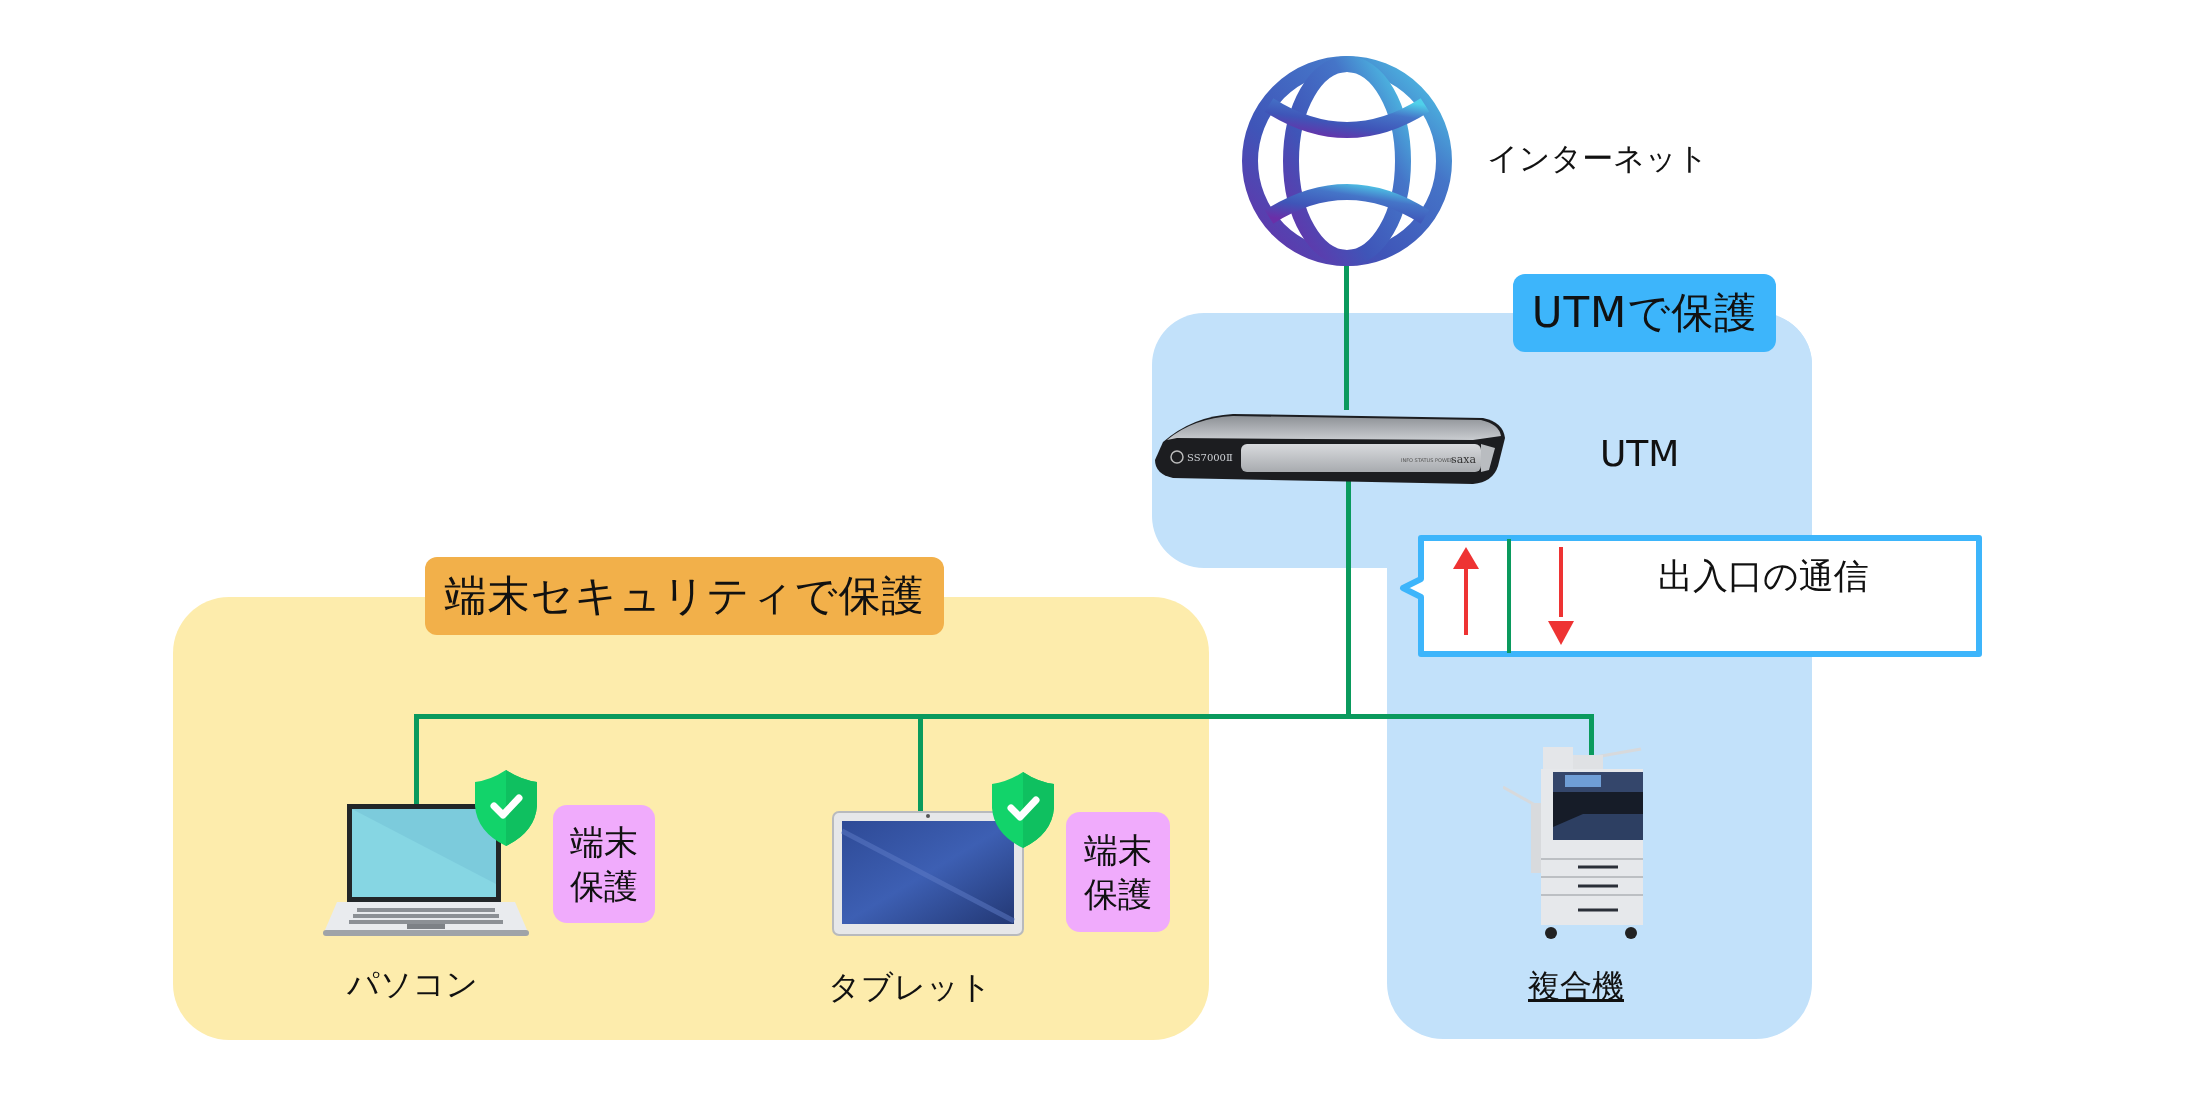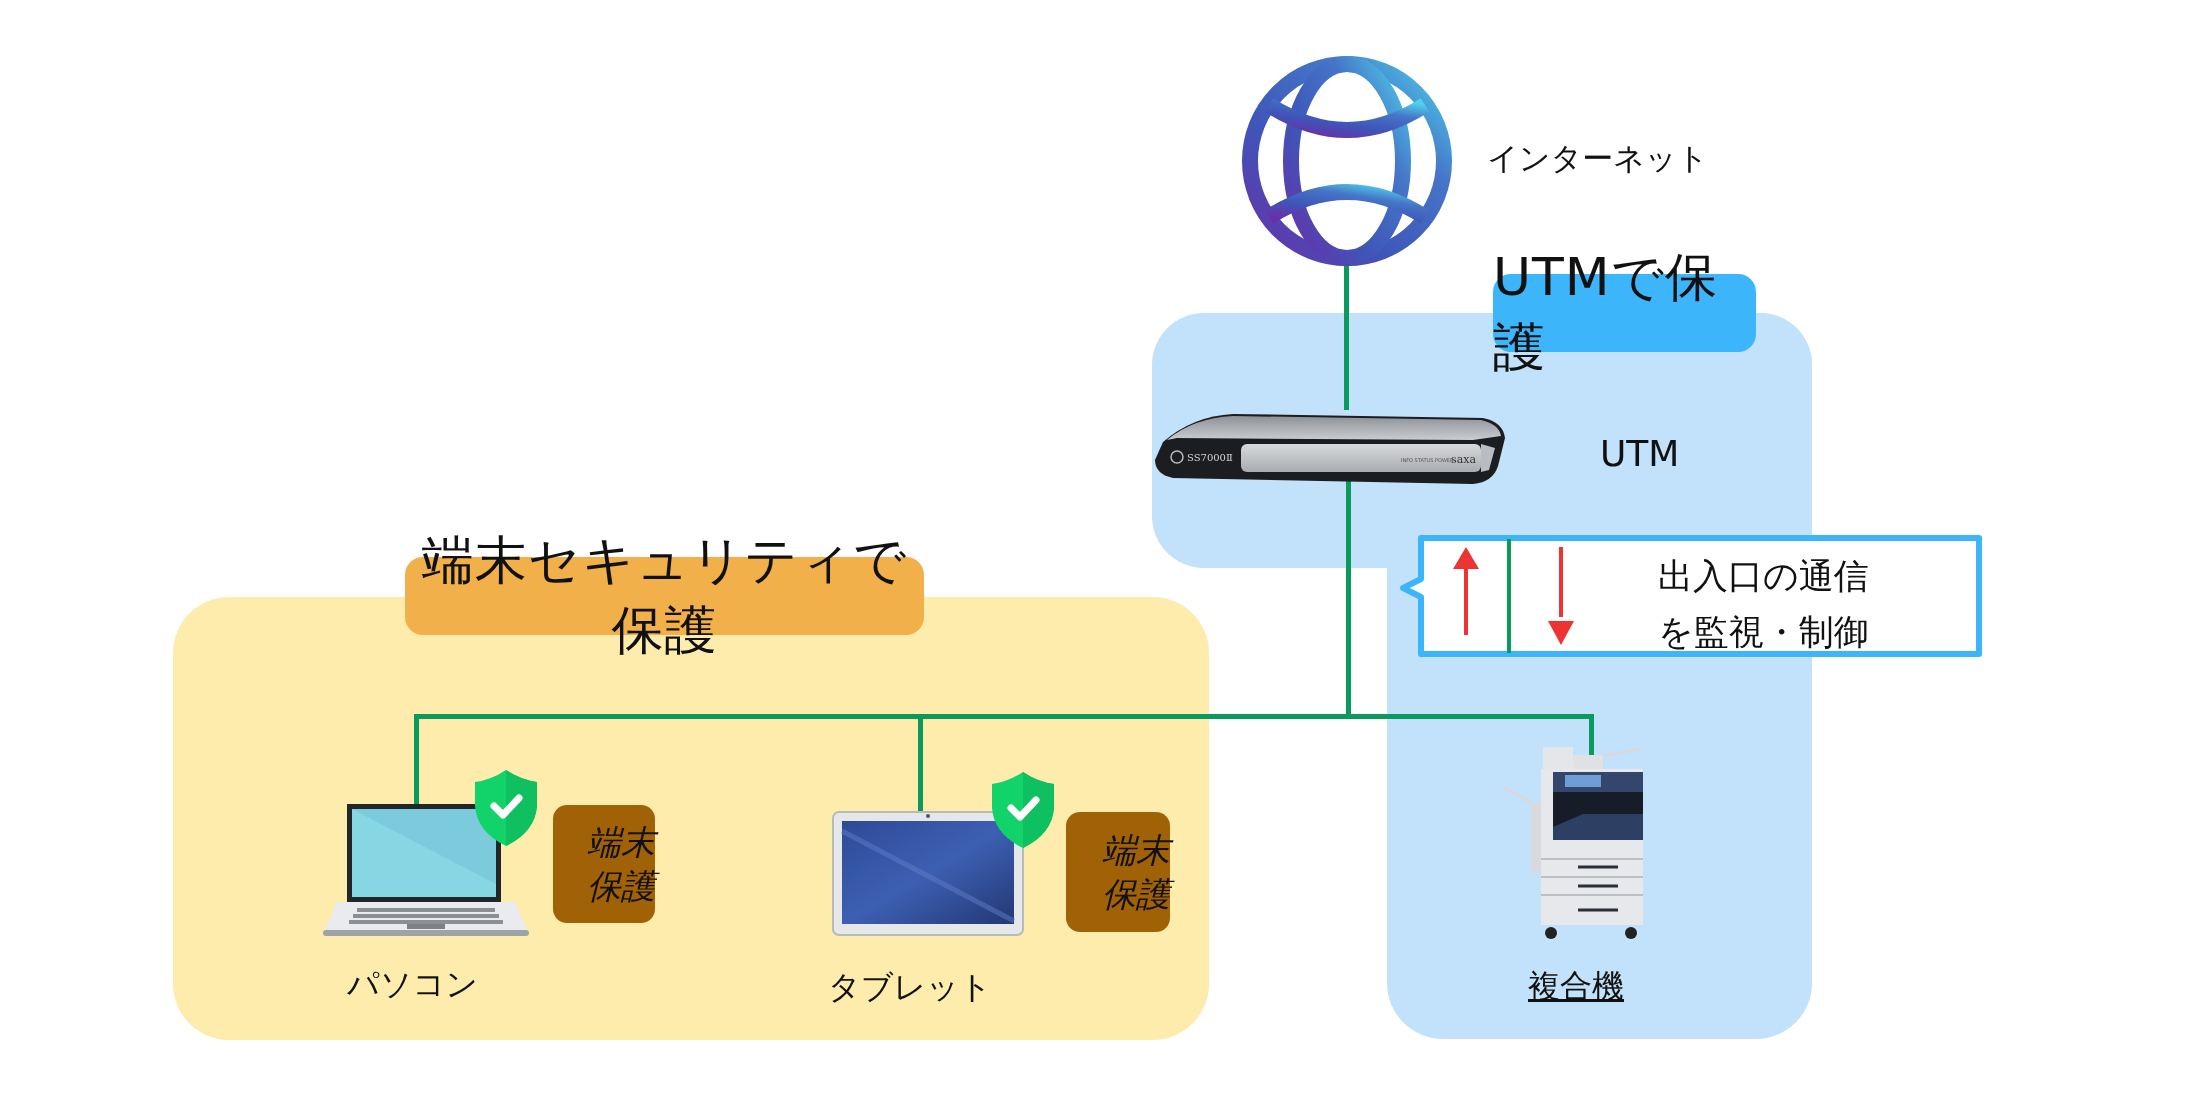--- a/index.html
+++ b/index.html
@@ -2,27 +2,27 @@
 <html><head>
 <meta charset="utf-8">
 <style>
   html, body { margin:0; padding:0; }
   body { width:2187px; height:1113px; position:relative; background:#ffffff; overflow:hidden;
          font-family:"DejaVu Sans","Liberation Sans",sans-serif; color:#111; }
   .abs { position:absolute; }
   .zone-yellow { left:173px; top:597px; width:1036px; height:443px; background:#fdecac; border-radius:56px; }
   .zone-blue-top { left:1152px; top:313px; width:660px; height:255px; background:#c2e1fa; border-radius:52px; }
   .zone-blue-bottom { left:1387px; top:313px; width:425px; height:726px; background:#c2e1fa; border-radius:0 52px 56px 56px; }
-  .tag { display:flex; align-items:center; justify-content:center; border-radius:18px; font-size:52px; letter-spacing:1px; color:#111; }
+  .tag { display:flex; align-items:center; justify-content:center; border-radius:12px; font-size:42px; letter-spacing:1px; color:#111;margin-left:20px; }
   .tag-orange { left:405px; top:557px; width:519px; height:78px; background:#f2b04a;text-align:center; }
   .tag-blue { left:1493px; top:274px; width:263px; height:78px; background:#3db5fb; }
   .line { background:#0a9a5d; }
   .label { font-size:32px; white-space:nowrap; }
-  .dev-tag { display:flex; flex-direction:column; align-items:flex-end; justify-content:center; background:#a16207;
-             border-radius:14px; font-size:34px; line-height:44px; color:#111;font-style:italic; }
+  .dev-tag { display:flex; flex-direction:column; align-items:center; justify-content:center; background:#f0abfc;
+             border-radius:14px; font-size:34px; line-height:44px; color:#111; }
   .callout { left:1418px; top:535px; width:564px; height:122px; }
   .callout-text { left:1658px; top:548px; font-size:35px; line-height:56px; }
 </style>
 </head>
 <body>
 
 <div class="abs zone-yellow"></div>
 <div class="abs zone-blue-top"></div>
 <div class="abs zone-blue-bottom"></div>
 
@@ -91,21 +91,20 @@
       <polygon points="48,12 35,34 61,34" fill="#ee3333"></polygon>
     </g>
     <g>
       <line x1="143" y1="12" x2="143" y2="82" stroke="#ee3333" stroke-width="4"></line>
       <polygon points="143,110 130,86 156,86" fill="#ee3333"></polygon>
     </g>
   </svg>
 </div>
 <div class="abs callout-text">
   <div>出入口の通信</div>
-  <div>を監視・制御</div>
 </div>
 
 <div class="abs" style="left:323px;top:804px;width:206px;height:136px;">
   <svg width="206" height="136" viewBox="0 0 206 136">
     <rect x="24" y="0" width="154" height="98" fill="#222628"></rect>
     <rect x="29" y="5" width="144" height="88" fill="#86d6e3"></rect>
     <polygon points="29,5 173,5 173,80" fill="#7ccbdc"></polygon>
     <path d="M 14 98 L 192 98 L 204 126 L 2 126 Z" fill="#e9ebee"></path>
     <rect x="0" y="126" width="206" height="6" rx="3" fill="#9fa3a8"></rect>
     <g fill="#8c9095">

